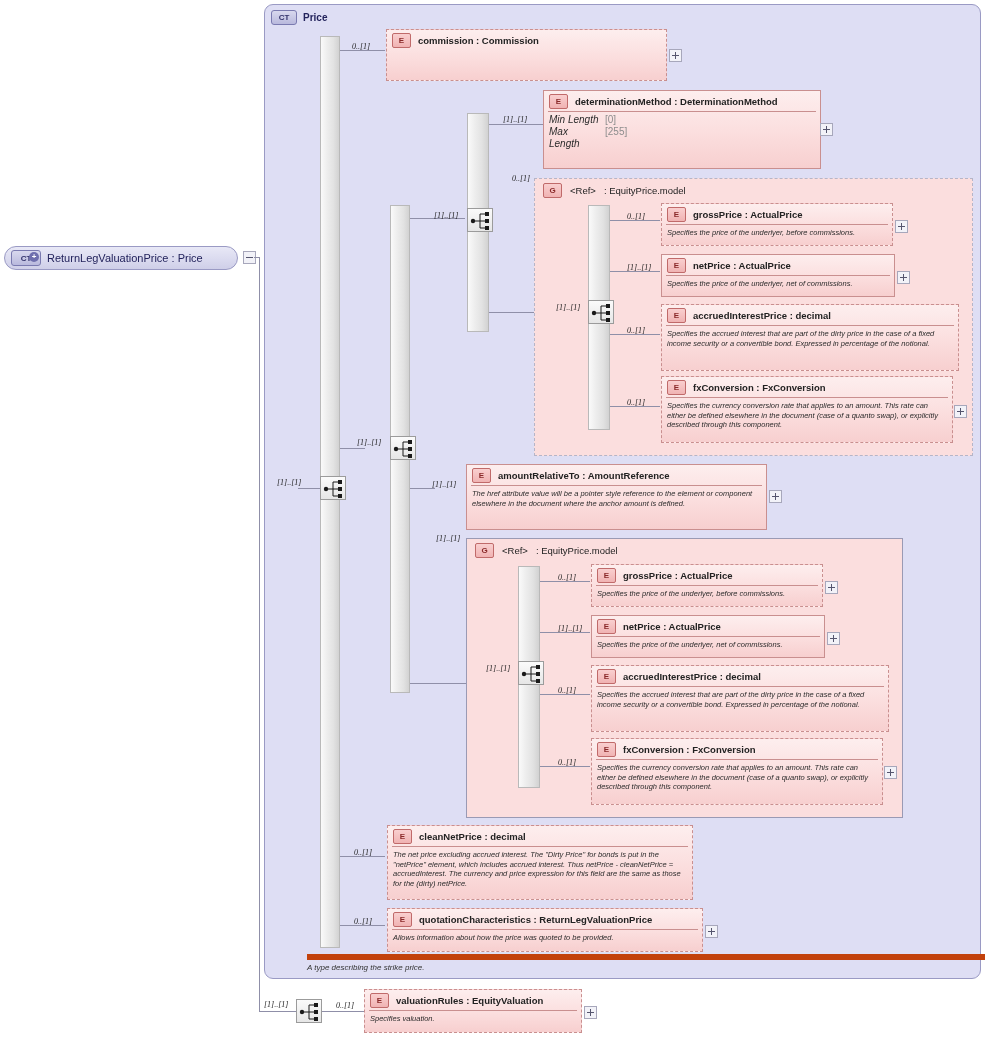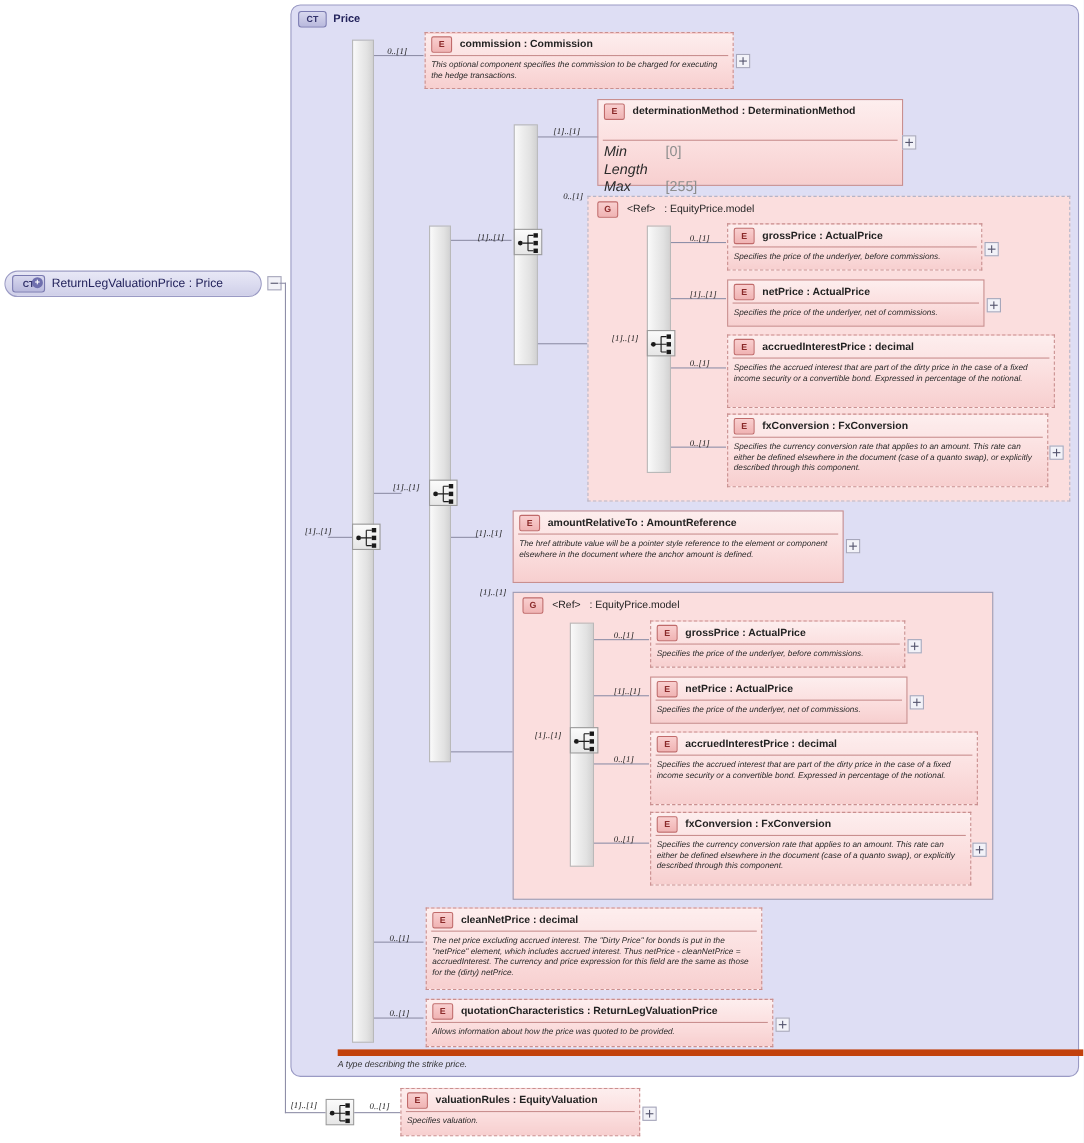--- a/index.html
+++ b/index.html
@@ -66,22 +66,22 @@
     background:linear-gradient(to bottom,#f9cfcf,#f0b3b3);
     font-size:8px;font-weight:bold;color:#8a2a2a;
     display:flex;align-items:center;justify-content:center;flex:0 0 auto;
   }
   .ename{font-size:9.5px;color:#222;font-weight:bold;white-space:nowrap;}
   .edesc{
     font-size:7.5px;color:#2b2b2b;font-style:italic;line-height:1.28;
     border-top:1px solid #c98f8f;margin:0 4px;padding:3px 1px 3px 1px;
   }
   .facets{
-    border-top:1px solid #c98f8f;margin:16px 4px;padding:2px 1px 1px 1px;
-    font-size:13px;font-style:italic;color:#2b2b2b;
+    border-top:1px solid #c98f8f;margin:0 4px;padding:2px 1px 1px 1px;
+    font-size:10px;font-style:italic;color:#2b2b2b;
   }
   .facets .frow{display:flex;gap:4px;line-height:1.22;}
   .facets .fname{width:52px;}
   .facets .fval{color:#8d8d8d;font-style:normal;}
 
   
   .gbox{
     background:#fbdede;border:1px dashed #b5b5c8;
   }
   .gbox.req{border-style:solid;border-color:#9a9ab4;}
@@ -173,21 +173,20 @@
   <div class="abs hline" style="left:340px;top:448px;width:25px;"></div>
   <div class="abs hline" style="left:340px;top:856px;width:45px;"></div>
   <div class="abs hline" style="left:340px;top:925px;width:45px;"></div>
 
   <div class="abs card" style="left:352px;top:42px;">0..[1]</div>
   <div class="abs ebox opt" style="left:386px;top:29px;width:281px;height:52px;">
     <div class="ebox-title">
       <span class="badge-e">E</span>
       <span class="ename">commission : Commission</span>
     </div>
-    <div class="edesc">This optional component specifies the commission to be charged for executing the hedge transactions.</div>
   </div>
   <div class="abs expwrap" style="left:669px;top:49px;">
     <div class="expbox" style="position:relative;">
       <i class="h"></i>
       <i class="v"></i>
     </div>
   </div>
 
   <div class="abs vbar" style="left:390px;top:205px;width:20px;height:488px;"></div>
   <div class="abs seq" style="left:390px;top:436px;width:26px;height:24px;">

